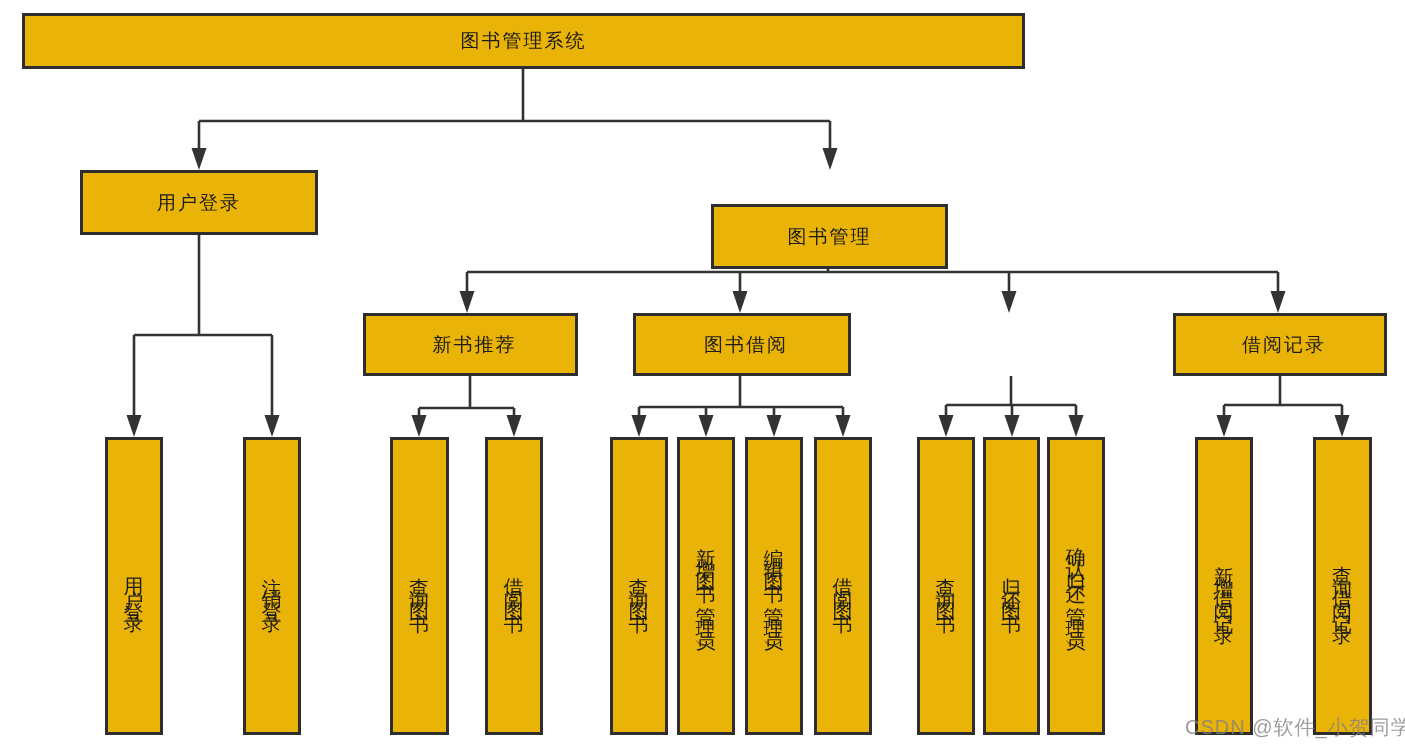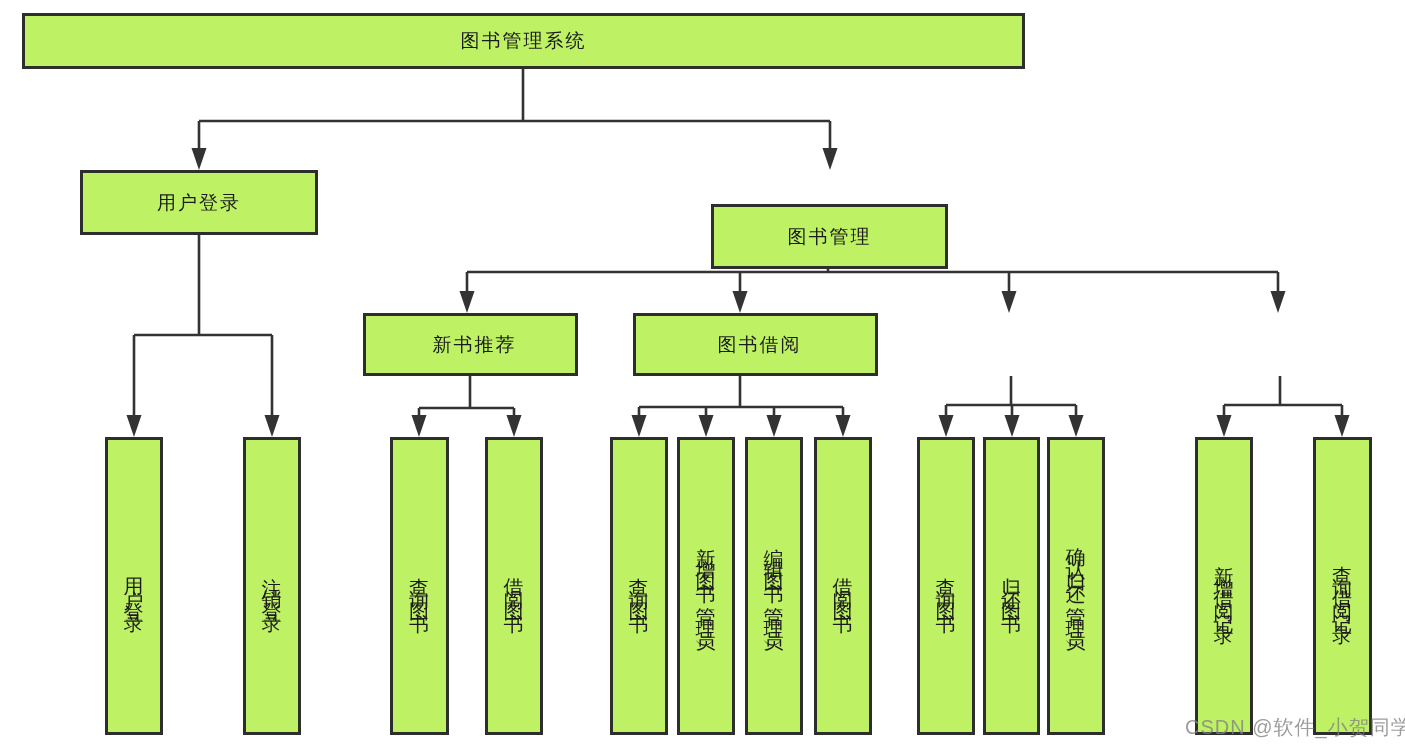--- a/index.html
+++ b/index.html
@@ -8,40 +8,40 @@
     width:1405px;height:747px;
     background:#ffffff;
     font-family:"Liberation Sans","DejaVu Sans",sans-serif;
     overflow:hidden;
   }
   .connectors{position:absolute;left:0;top:0;z-index:1;}
   .node{
     position:absolute;
     box-sizing:border-box;
     border:3px solid #2e2e2e;
-    background:#bef264;
+    background:#eab308;
     display:flex;align-items:center;justify-content:center;
     color:#1c1c1c;
     z-index:2;
   }
   .node.h{font-size:19px;letter-spacing:2px;}
   .node.v{
     width:58px;top:437px;height:298px;
     font-size:20px;
     writing-mode:vertical-rl;
     text-orientation:mixed;
     letter-spacing:12px;
     line-height:1;
   }
   .root{left:22px;top:13px;width:1003px;height:56px;}
   .l2a{left:80px;top:170px;width:238px;height:65px;}
   .l2b{left:711px;top:170px;width:237px;height:65px;margin-top:34px;}
   .l3{top:313px;height:63px;padding-left:8px;}
   .l3a{left:363px;width:215px;}
-  .l3b{left:633px;width:245px;}
+  .l3b{left:633px;width:218px;}
   .l3c{left:905px;width:213px;}
   .l3d{left:1173px;width:214px;}
   .watermark{
     position:absolute;left:1185px;top:714px;
     font-size:20px;color:rgba(130,130,130,0.78);
     letter-spacing:1px;z-index:3;white-space:nowrap;
   }
   .line{stroke:#333333;stroke-width:2.6;fill:none;}
   .arrow{fill:#333333;stroke:none;}
 </style>
@@ -86,20 +86,21 @@
     <polygon class="arrow" points="1334.5,415 1349.5,415 1342,437"></polygon>
   </svg>
 
   <div class="node h root">图书管理系统</div>
 
   <div class="node h l2a">用户登录</div>
   <div class="node h l2b">图书管理</div>
 
   <div class="node h l3 l3a">新书推荐</div>
   <div class="node h l3 l3b">图书借阅</div>
+  <div class="node h l3 l3d">借阅记录</div>
 
   <div class="node v" style="left:105px;">用户登录</div>
   <div class="node v" style="left:243px;">注销登录</div>
 
   <div class="node v" style="left:390px;width:59px;">查询图书</div>
   <div class="node v" style="left:485px;">借阅图书</div>
 
   <div class="node v" style="left:610px;">查询图书</div>
   <div class="node v" style="left:677px;">新增图书（管理员）</div>
   <div class="node v" style="left:745px;">编辑图书（管理员）</div>

